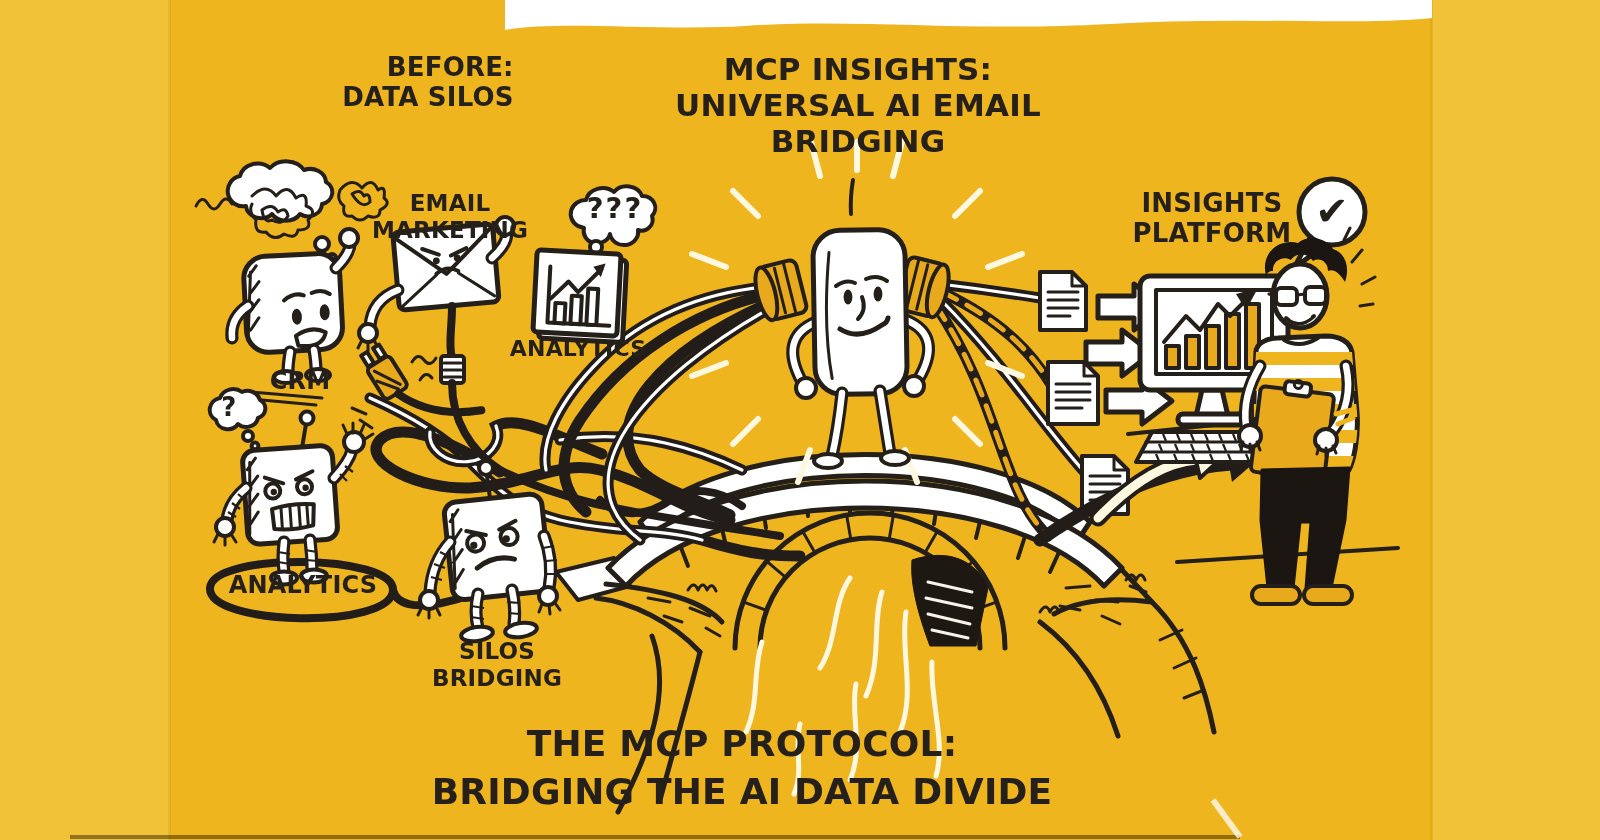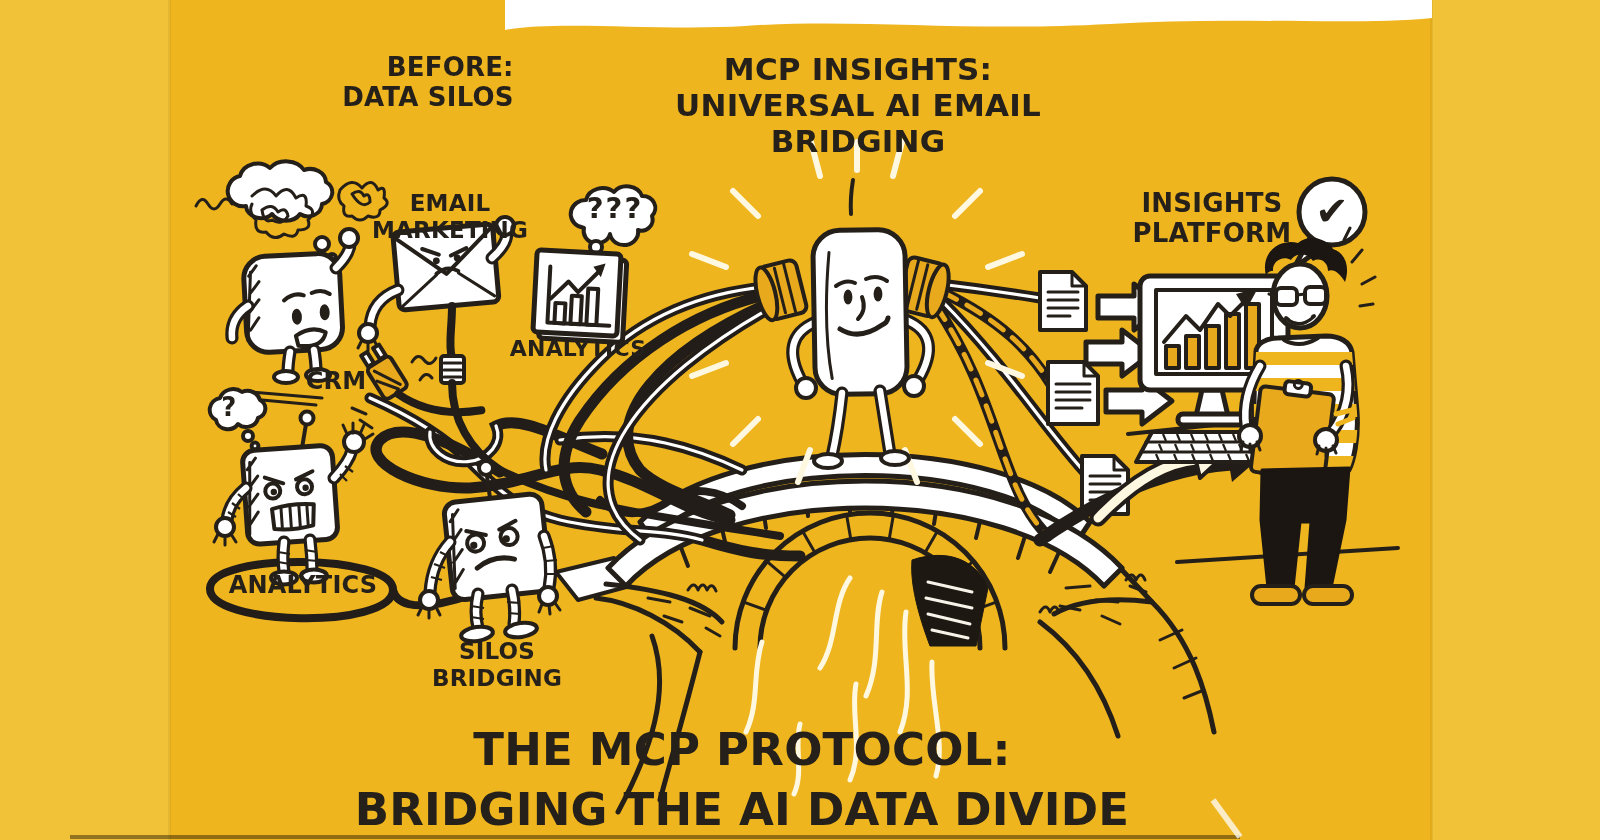--- a/index.html
+++ b/index.html
@@ -481,32 +481,32 @@
 
 <div class="label" style="left:858px;top:52px;font-size:31px;"><span>MCP INSIGHTS:</span>
 <span>UNIVERSAL AI EMAIL</span>
 <span>BRIDGING</span></div>
 
 <div class="label" style="left:450px;top:150px;font-size:23px;margin-top:40px;"><span>EMAIL</span>
 <span>MARKETING</span></div>
 
 <div class="label" style="left:578px;top:336px;font-size:22px;">ANALYTICS</div>
 
-<div class="label" style="left:300px;top:368px;font-size:24px;margin-left:36px;">CRM</div>
+<div class="label" style="left:300px;top:368px;font-size:24px;">CRM</div>
 
 <div class="label" style="left:615px;top:192px;font-size:29px;letter-spacing:2px;">???</div>
 
 <div class="label" style="left:229px;top:392px;font-size:26px;">?</div>
 
 <div class="label" style="left:303px;top:572px;font-size:24px;">ANALYTICS</div>
 
 <div class="label" style="left:497px;top:638px;font-size:23px;"><span>SILOS</span>
 <span>BRIDGING</span></div>
 
 <div class="label" style="left:1212px;top:188px;font-size:26px;"><span>INSIGHTS</span>
 <span>PLATFORM</span></div>
 
 <div class="label" style="left:1332px;top:188px;font-size:40px;">✔</div>
 
-<div class="label" style="left:742px;top:720px;font-size:45px;line-height:1.34;"><span>THE MCP PROTOCOL:</span>
+<div class="label" style="left:742px;top:720px;font-size:36px;line-height:1.34;"><span>THE MCP PROTOCOL:</span>
 <span>BRIDGING THE AI DATA DIVIDE</span></div>
 
 </div>
 
 </body></html>

